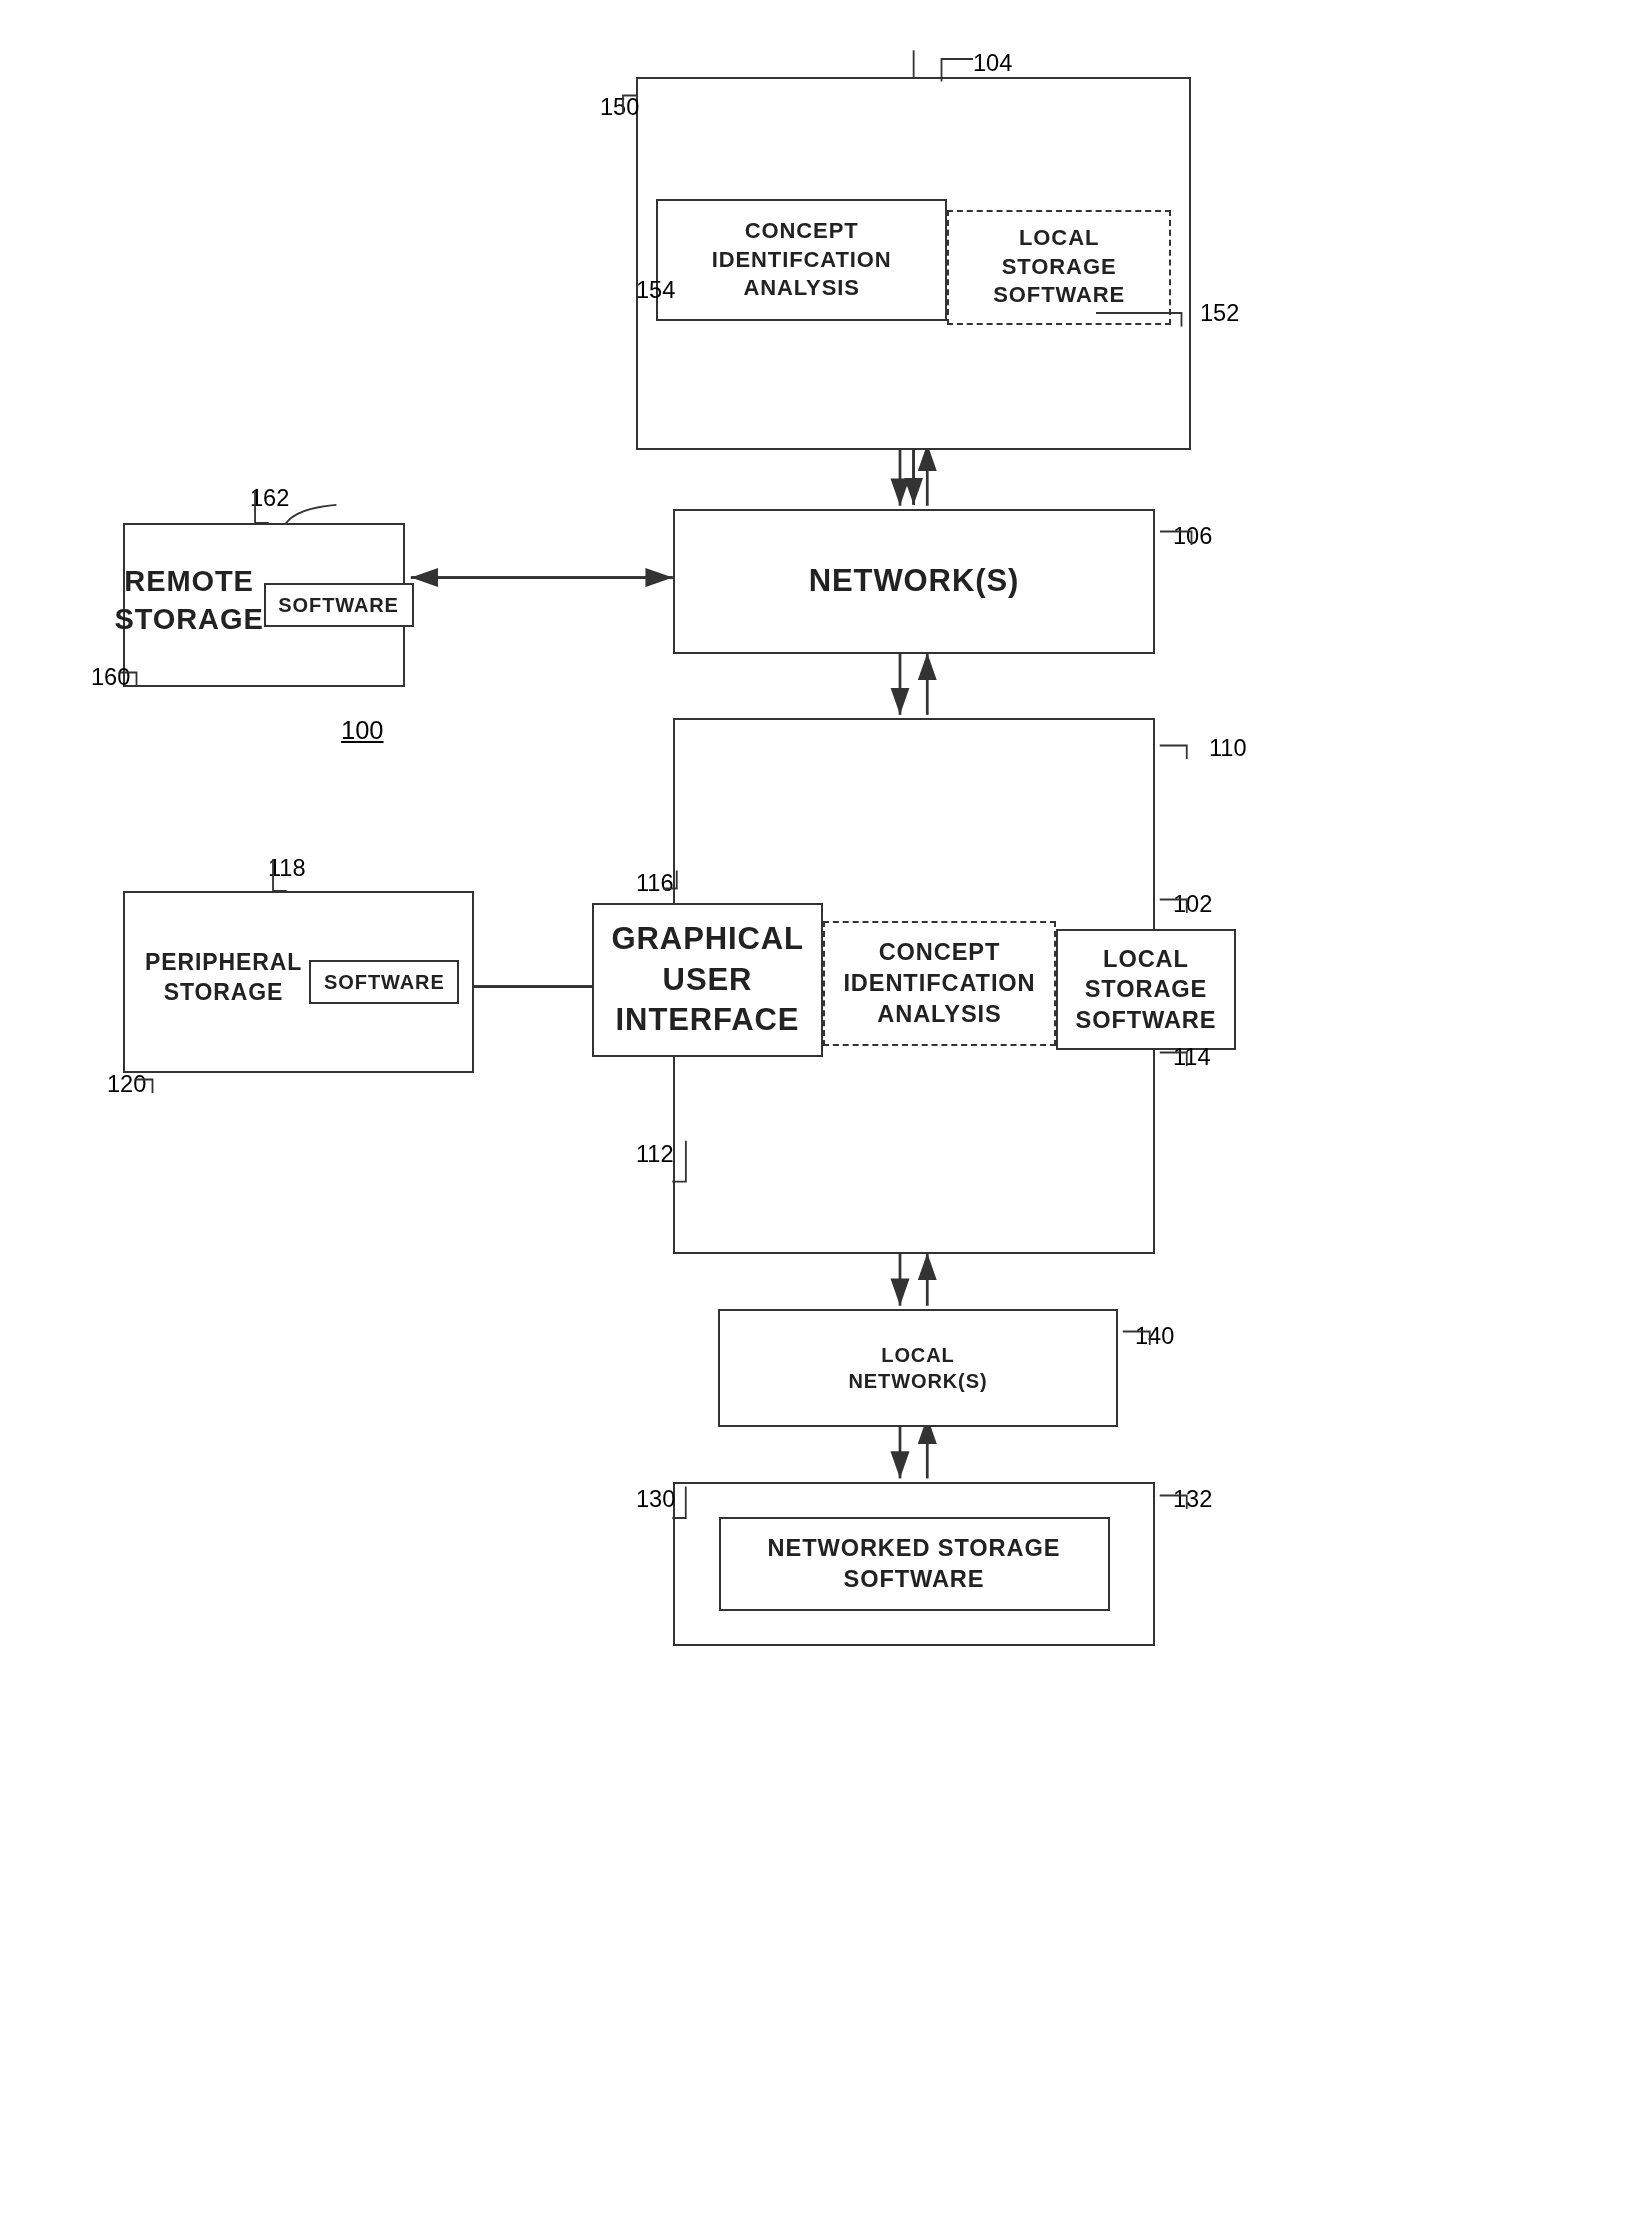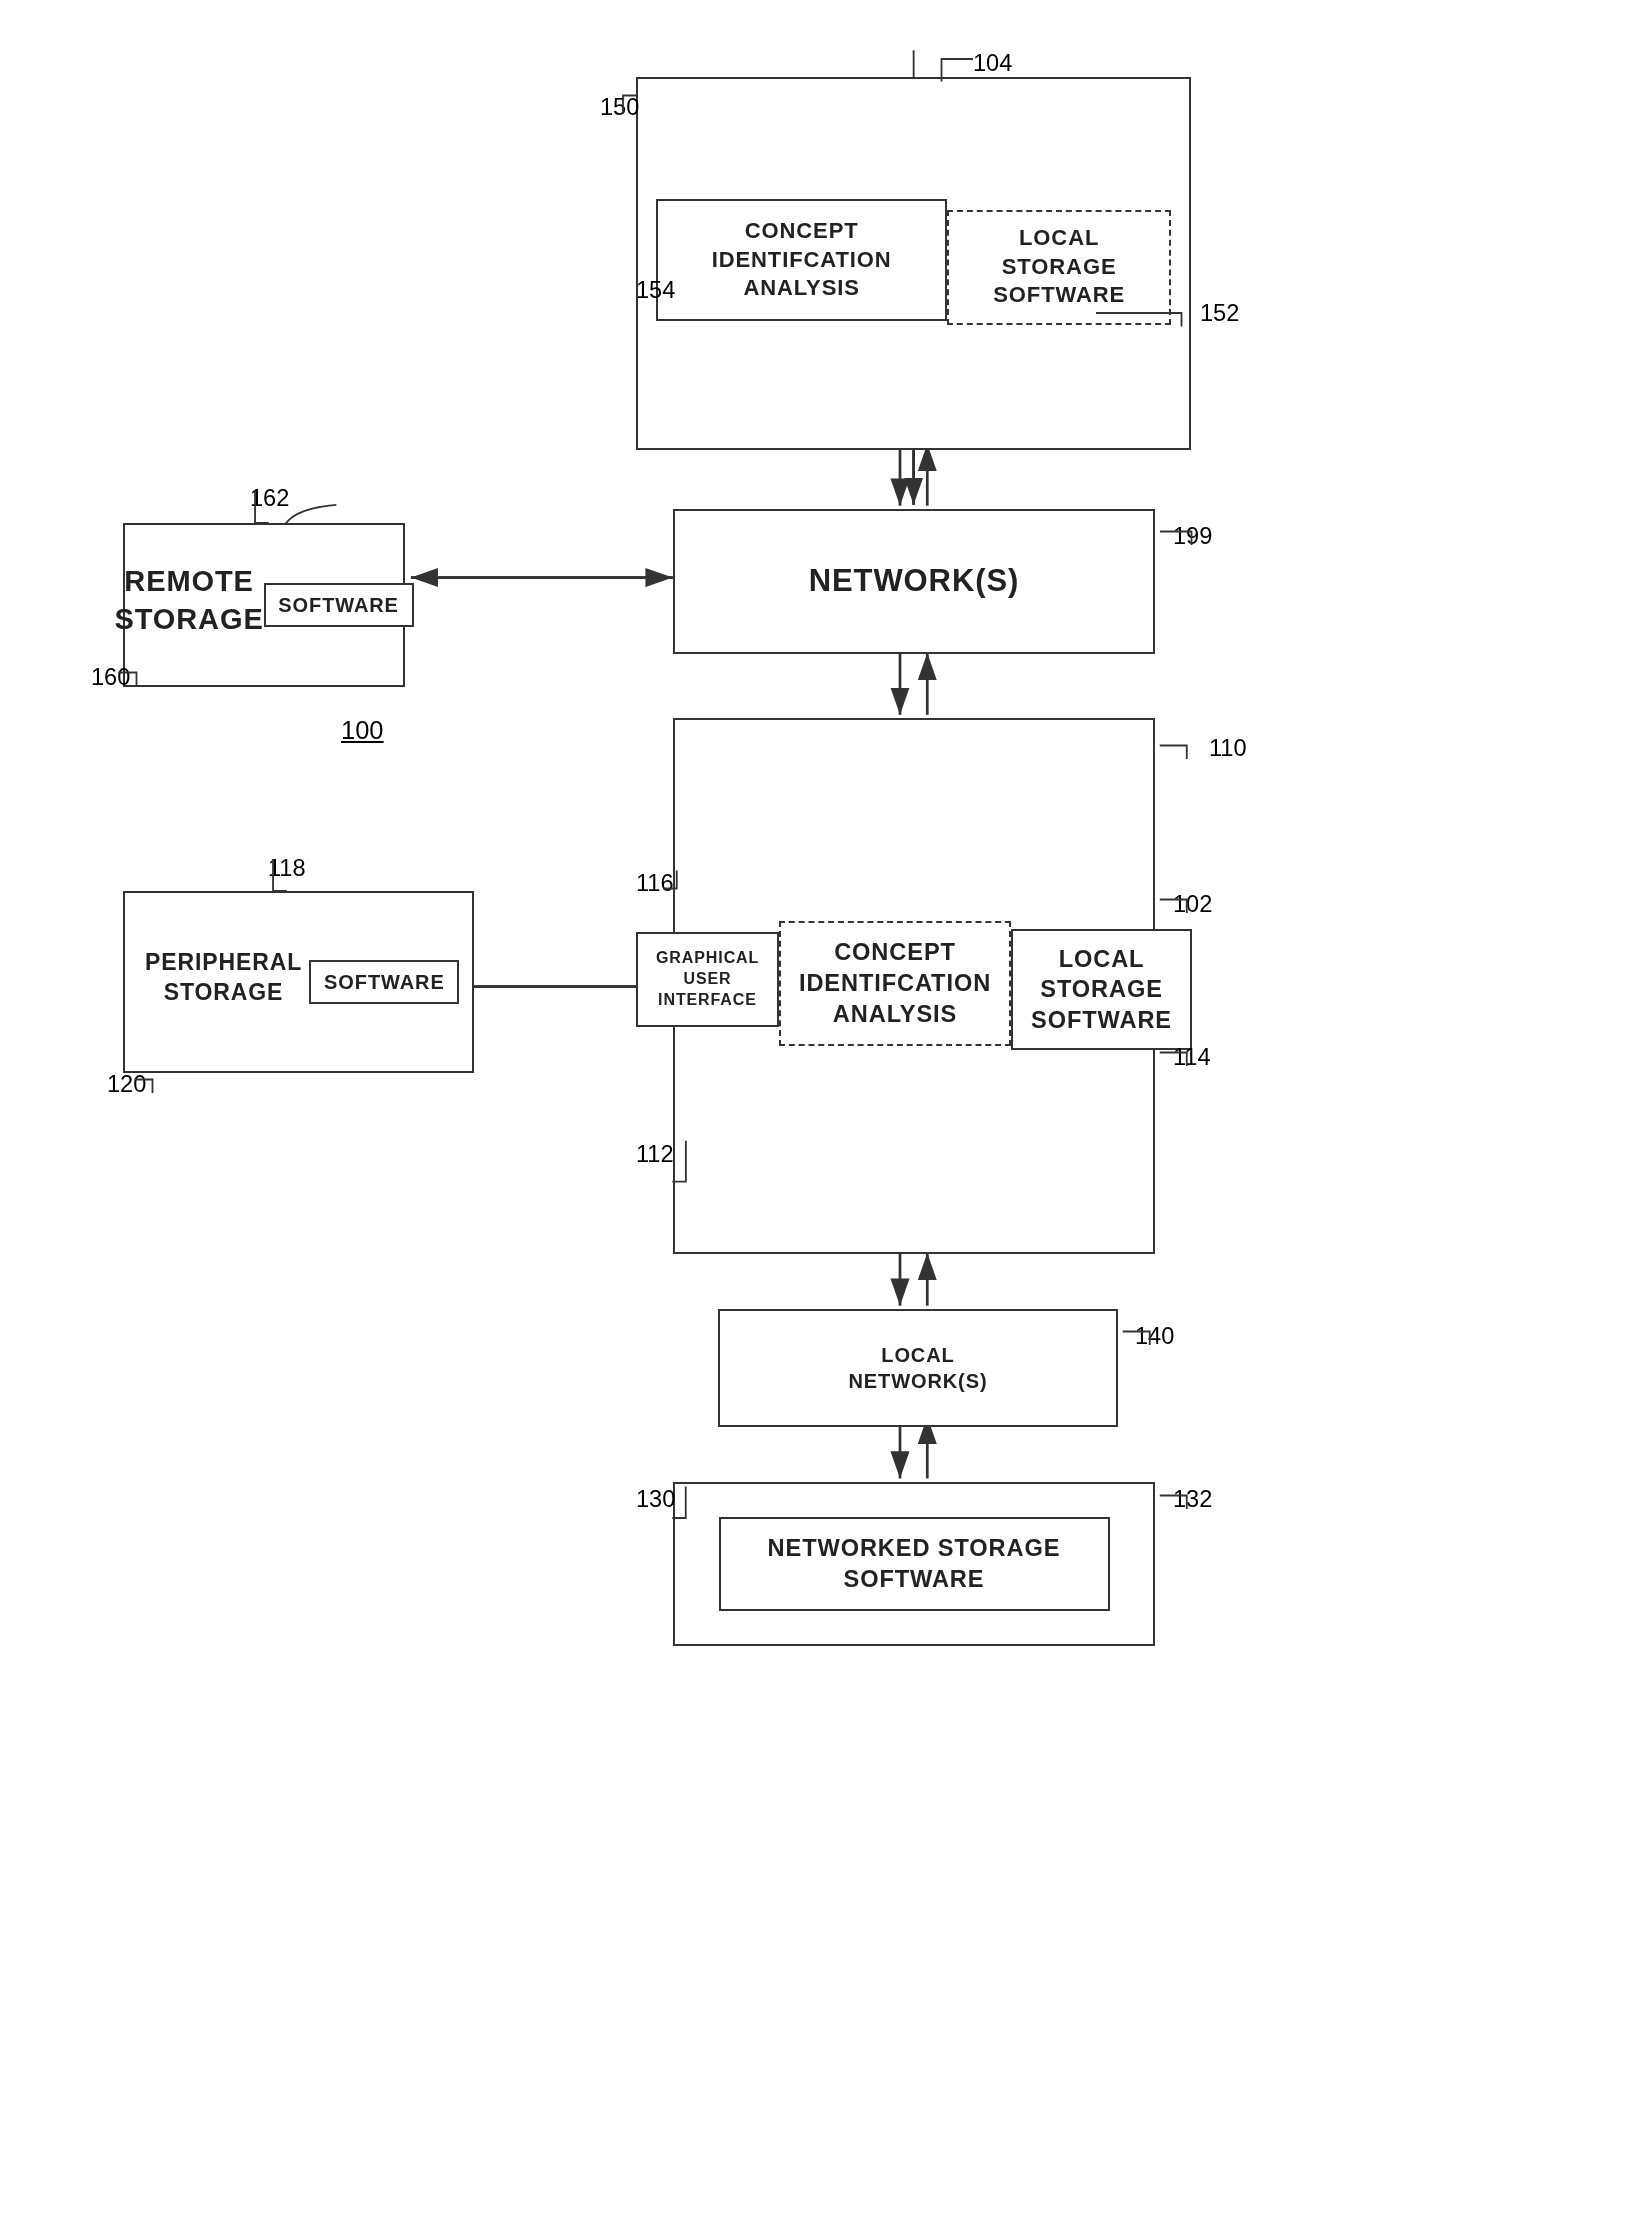--- a/index.html
+++ b/index.html
@@ -151,21 +151,21 @@
 
   <span class="ref-num" style="left: 1200px; top: 300px;">152</span>
   <svg style="position:absolute;top:295px;left:1091px;width:127px;height:36px;pointer-events:none;" viewBox="0 0 140 40" width="127" height="36">
     <path d="M 5 20 L 100 20 L 100 35" stroke="#333" stroke-width="2" fill="none"></path>
   </svg>
 
   <div class="box" style="left: 673px; top: 509px; width: 482px; height: 145px;">
     <span class="box-label" style="font-size: 31px; white-space: pre-line;">NETWORK(S)</span>
   </div>
 
-  <span class="ref-num" style="left: 1173px; top: 523px;">199</span>
+  <span class="ref-num" style="left: 1173px; top: 523px;">106</span>
   <svg style="position:absolute;top:518px;left:1155px;width:55px;height:27px;pointer-events:none;" viewBox="0 0 60 30" width="55" height="27">
     <path d="M 5 15 L 40 15 L 40 30" stroke="#333" stroke-width="2" fill="none"></path>
   </svg>
 
   <div class="box" style="left: 123px; top: 523px; width: 282px; height: 164px; padding: 12.7px;">
     <span class="box-label" style="font-size: 29px; line-height: 1.3; margin-bottom: 9px;">REMOTE STORAGE</span>
     <div class="inner-box" style="width: 209px; padding: 7.3px 12.7px; margin-top: 0;">
       <span class="inner-box-label" style="font-size: 20px;">SOFTWARE</span>
     </div>
   </div>
@@ -178,21 +178,21 @@
   <span class="ref-num" style="left: 91px; top: 664px;">160</span>
   <svg style="position:absolute;top:659px;left:91px;width:55px;height:27px;pointer-events:none;" viewBox="0 0 60 30" width="55" height="27">
     <path d="M 30 15 L 50 15 L 50 30" stroke="#333" stroke-width="2" fill="none"></path>
   </svg>
 
   <span class="ref-num underline" style="left: 341px; top: 716px; font-size: 25.5px;">100</span>
 
   <div class="box" style="left: 673px; top: 718px; width: 482px; height: 536px; padding: 20px 18px;">
 
     <div class="inner-box" style="width: 391px; padding: 14.5px 18px; margin-bottom: 12.7px; margin-top: 0;">
-      <span class="inner-box-label" style="white-space: pre-line; font-size: 16px;">GRAPHICAL USER
+      <span class="inner-box-label" style="white-space: pre-line; font-size: 31px;">GRAPHICAL USER
 INTERFACE</span>
     </div>
 
     <div class="inner-box-dashed" style="width: 391px; padding: 14.5px 18px; margin-bottom: 12.7px;">
       <span class="inner-box-label" style="white-space: pre-line; font-size: 23.6px;">CONCEPT IDENTIFCATION
 ANALYSIS</span>
     </div>
 
     <div class="inner-box" style="width: 300px; padding: 12.7px 18px;">
       <span class="inner-box-label" style="white-space: pre-line; font-size: 23.6px;">LOCAL STORAGE

